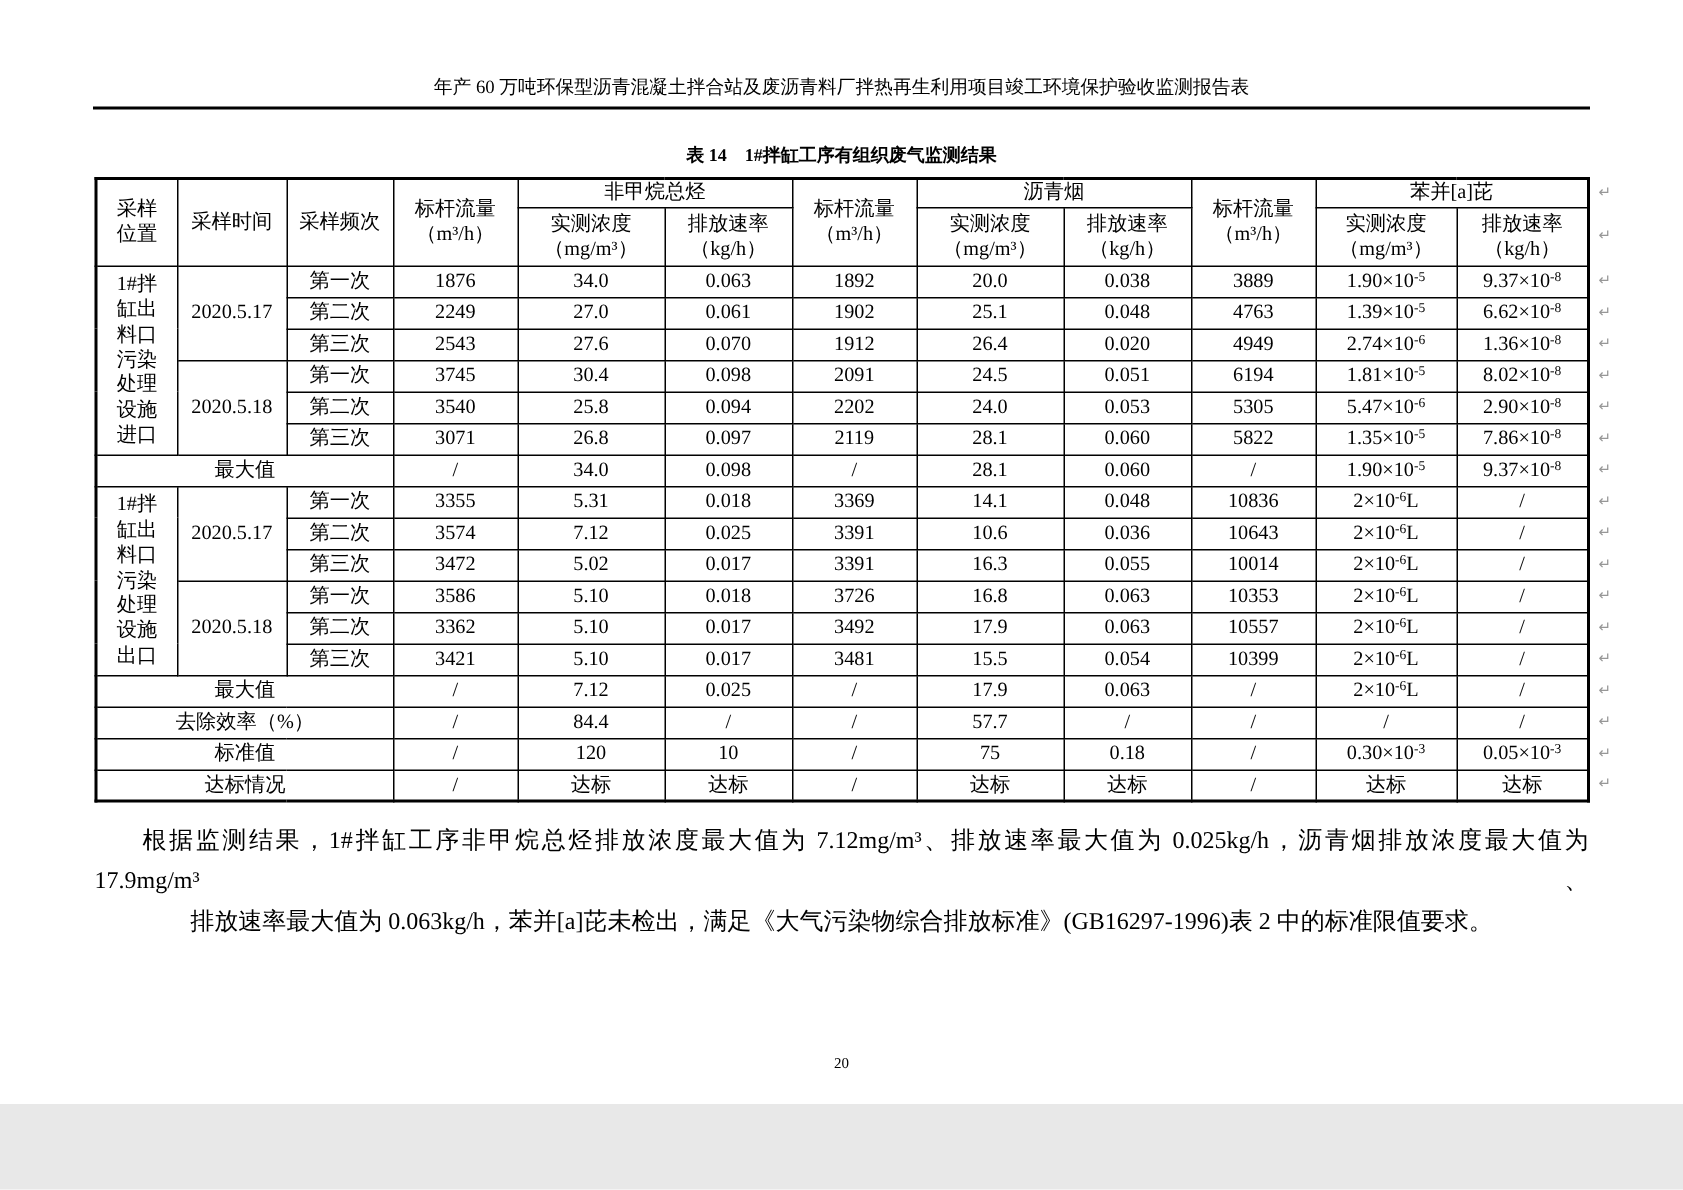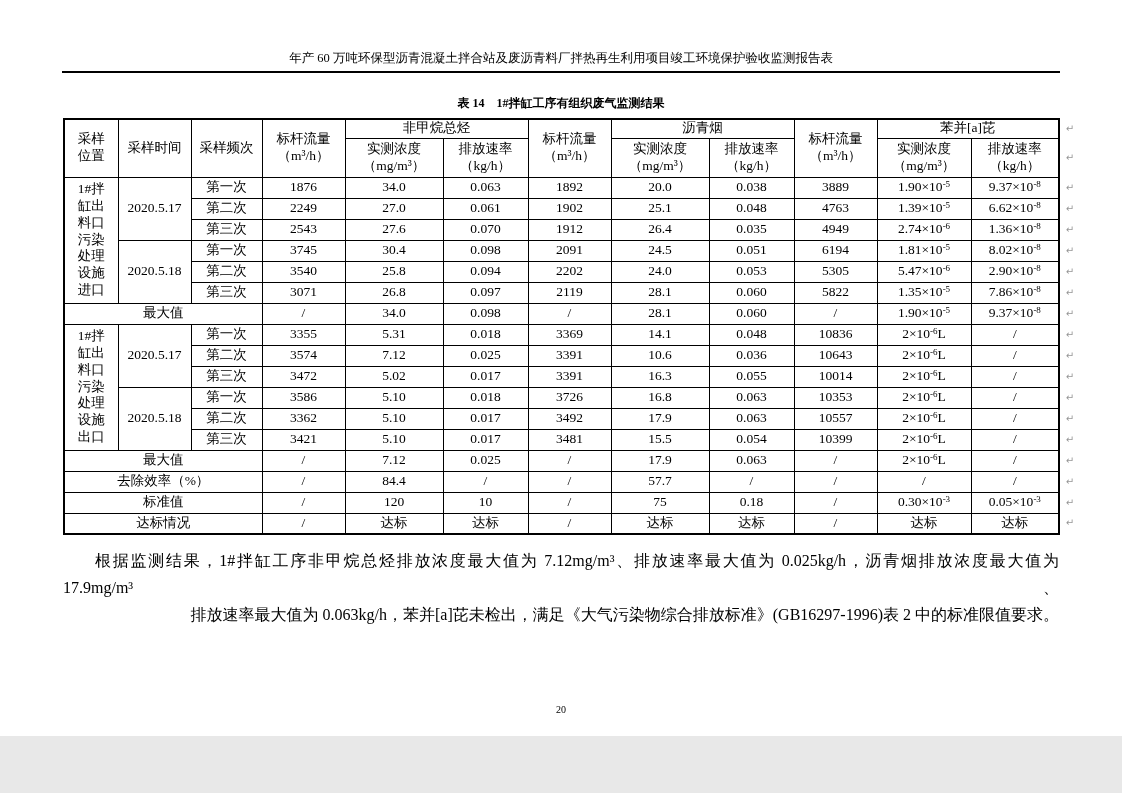--- a/index.html
+++ b/index.html
@@ -60,21 +60,21 @@
     line-height:1;
     pointer-events:none;
   }
   .results-paragraph{
     width:996px;
     margin:12px 63px 0 63px;
     font-size:16px;
     line-height:27px;
   }
   .pline1{text-indent:2em;text-align:justify;text-align-last:justify;}
-  .pline2{text-align:right;}
+  .pline2{text-align:center;}
   .page-number{
     position:absolute;
     left:0;right:0;top:704px;
     text-align:center;
     font-size:10px;
   }
 </style>
 </head>
 <body>
 
@@ -165,21 +165,21 @@
           <td>1.39×10<sup>-5</sup></td>
           <td>6.62×10<sup>-8</sup><span class="row-mark">↵</span></td>
         </tr>
         <tr>
           <td>第三次</td>
           <td>2543</td>
           <td>27.6</td>
           <td>0.070</td>
           <td>1912</td>
           <td>26.4</td>
-          <td>0.035</td>
+          <td>0.020</td>
           <td>4949</td>
           <td>2.74×10<sup>-6</sup></td>
           <td>1.36×10<sup>-8</sup><span class="row-mark">↵</span></td>
         </tr>
         <tr>
           <td rowspan="3">2020.5.18</td>
           <td>第一次</td>
           <td>3745</td>
           <td>30.4</td>
           <td>0.098</td>

